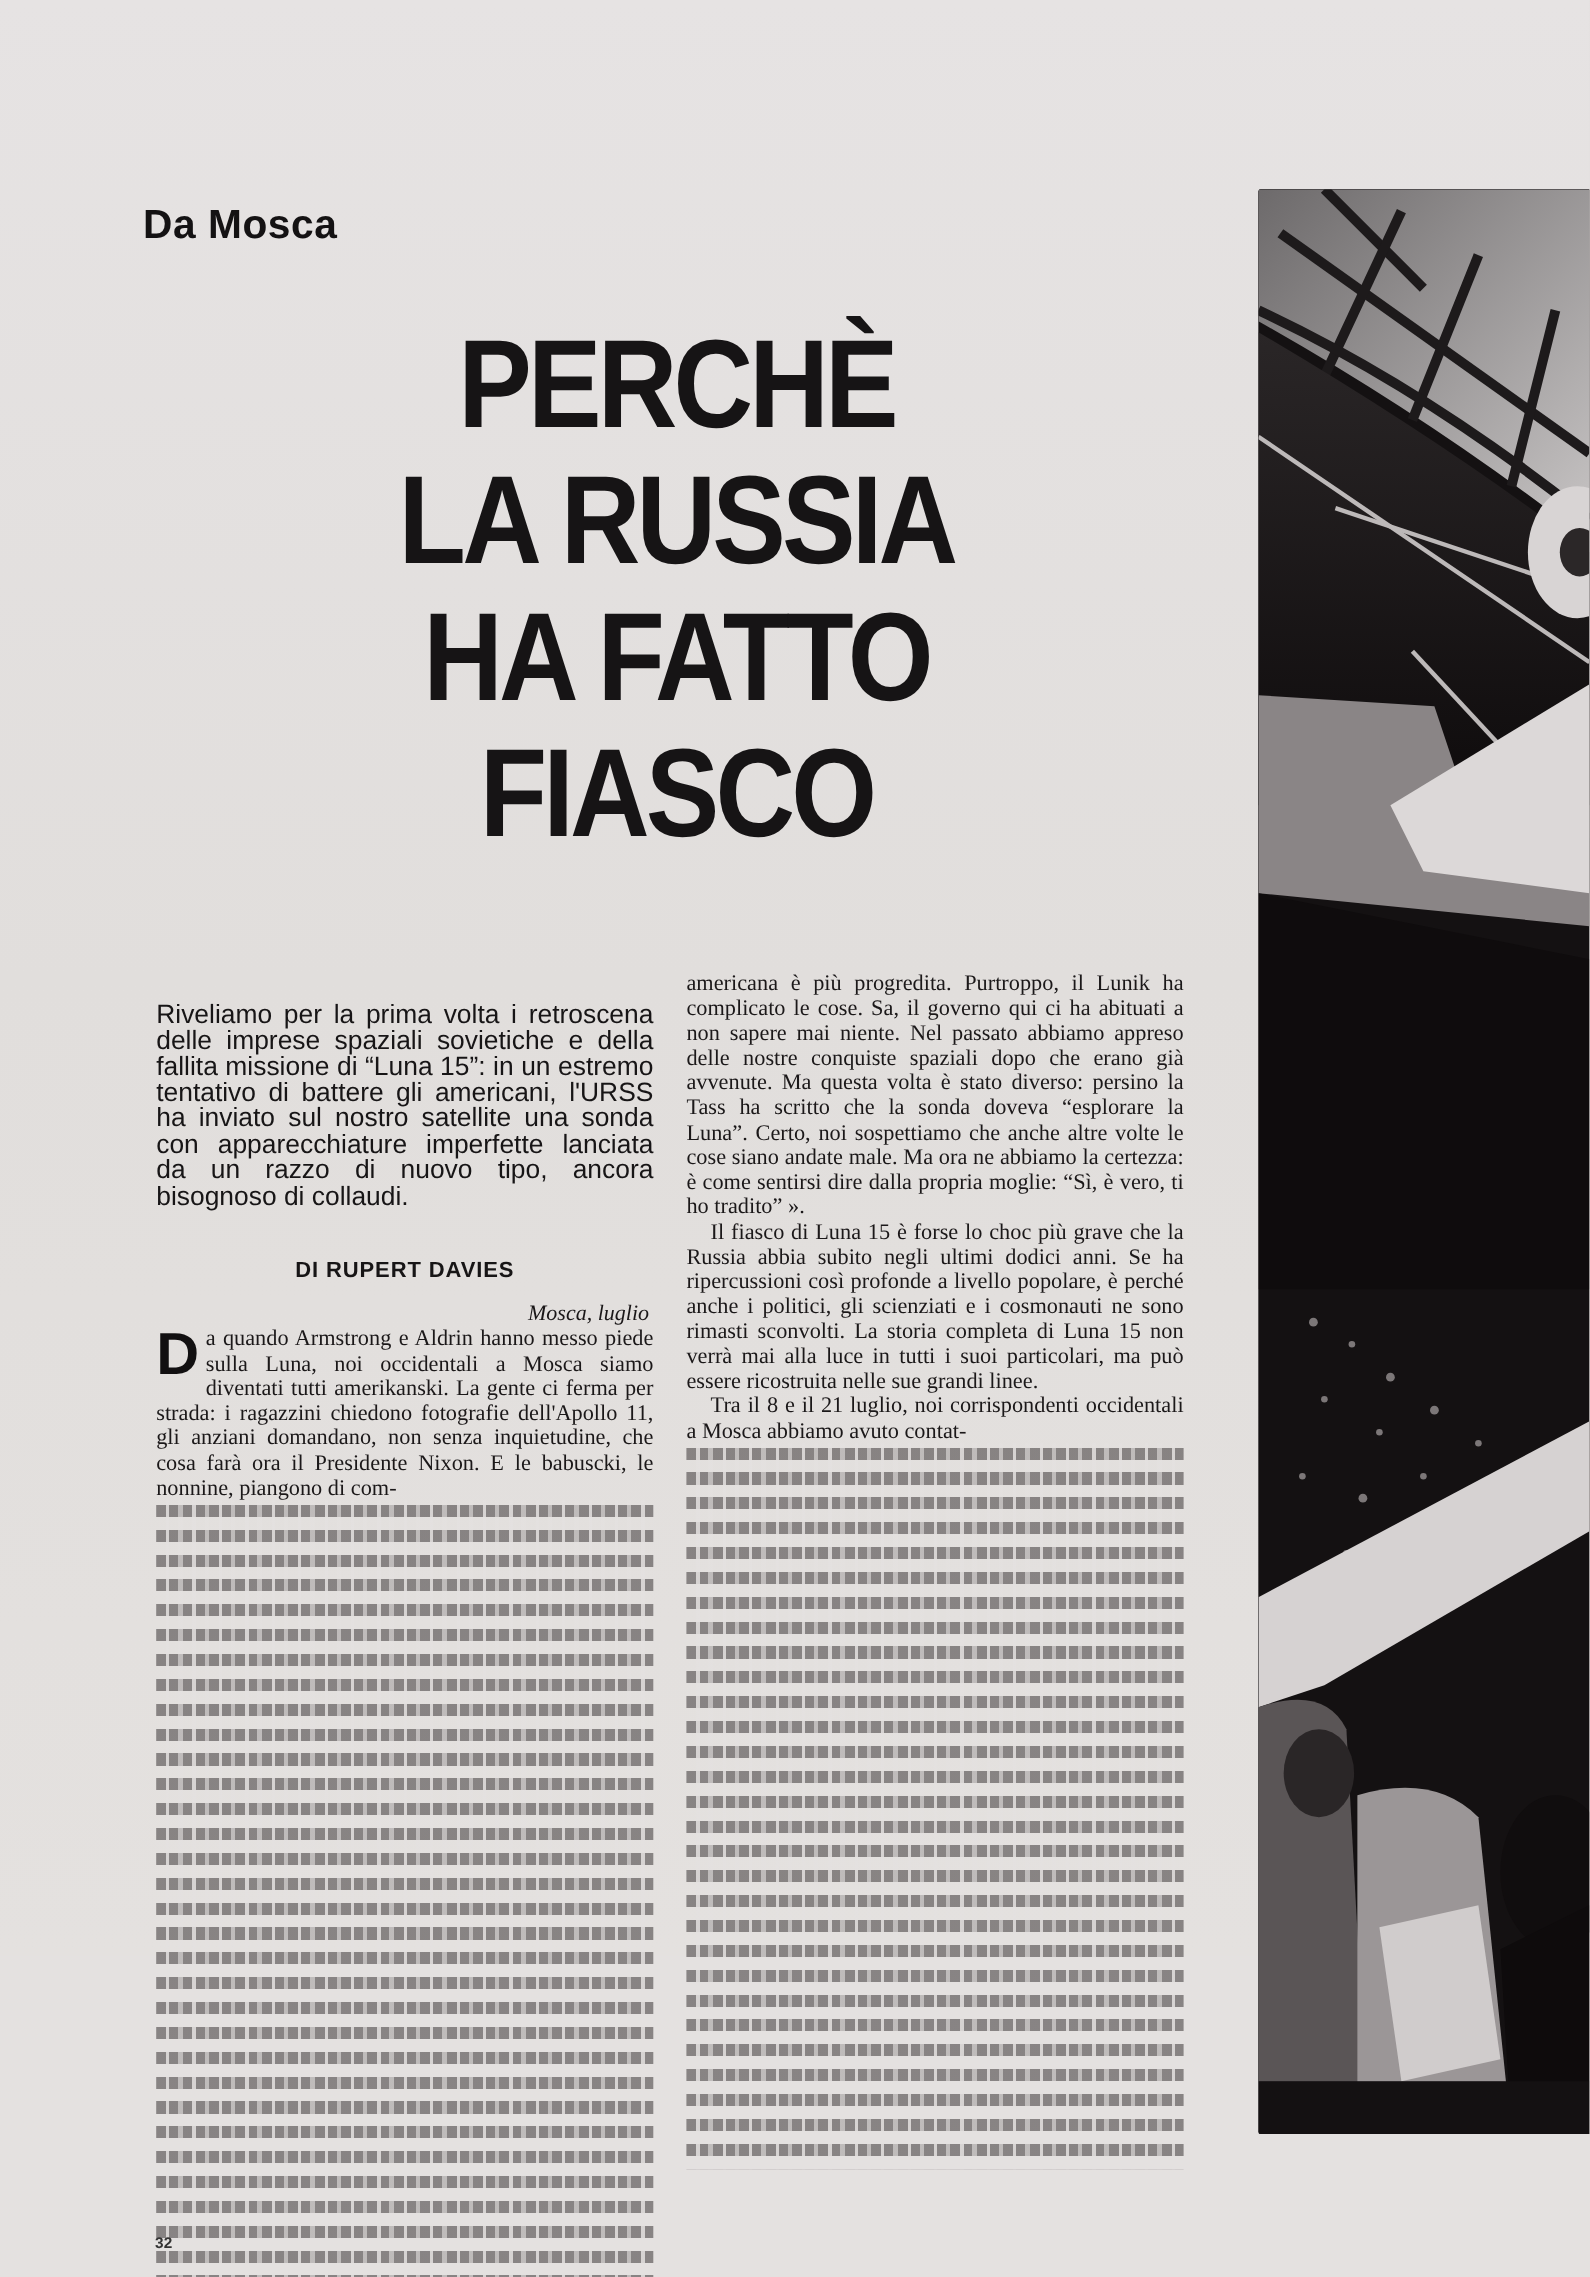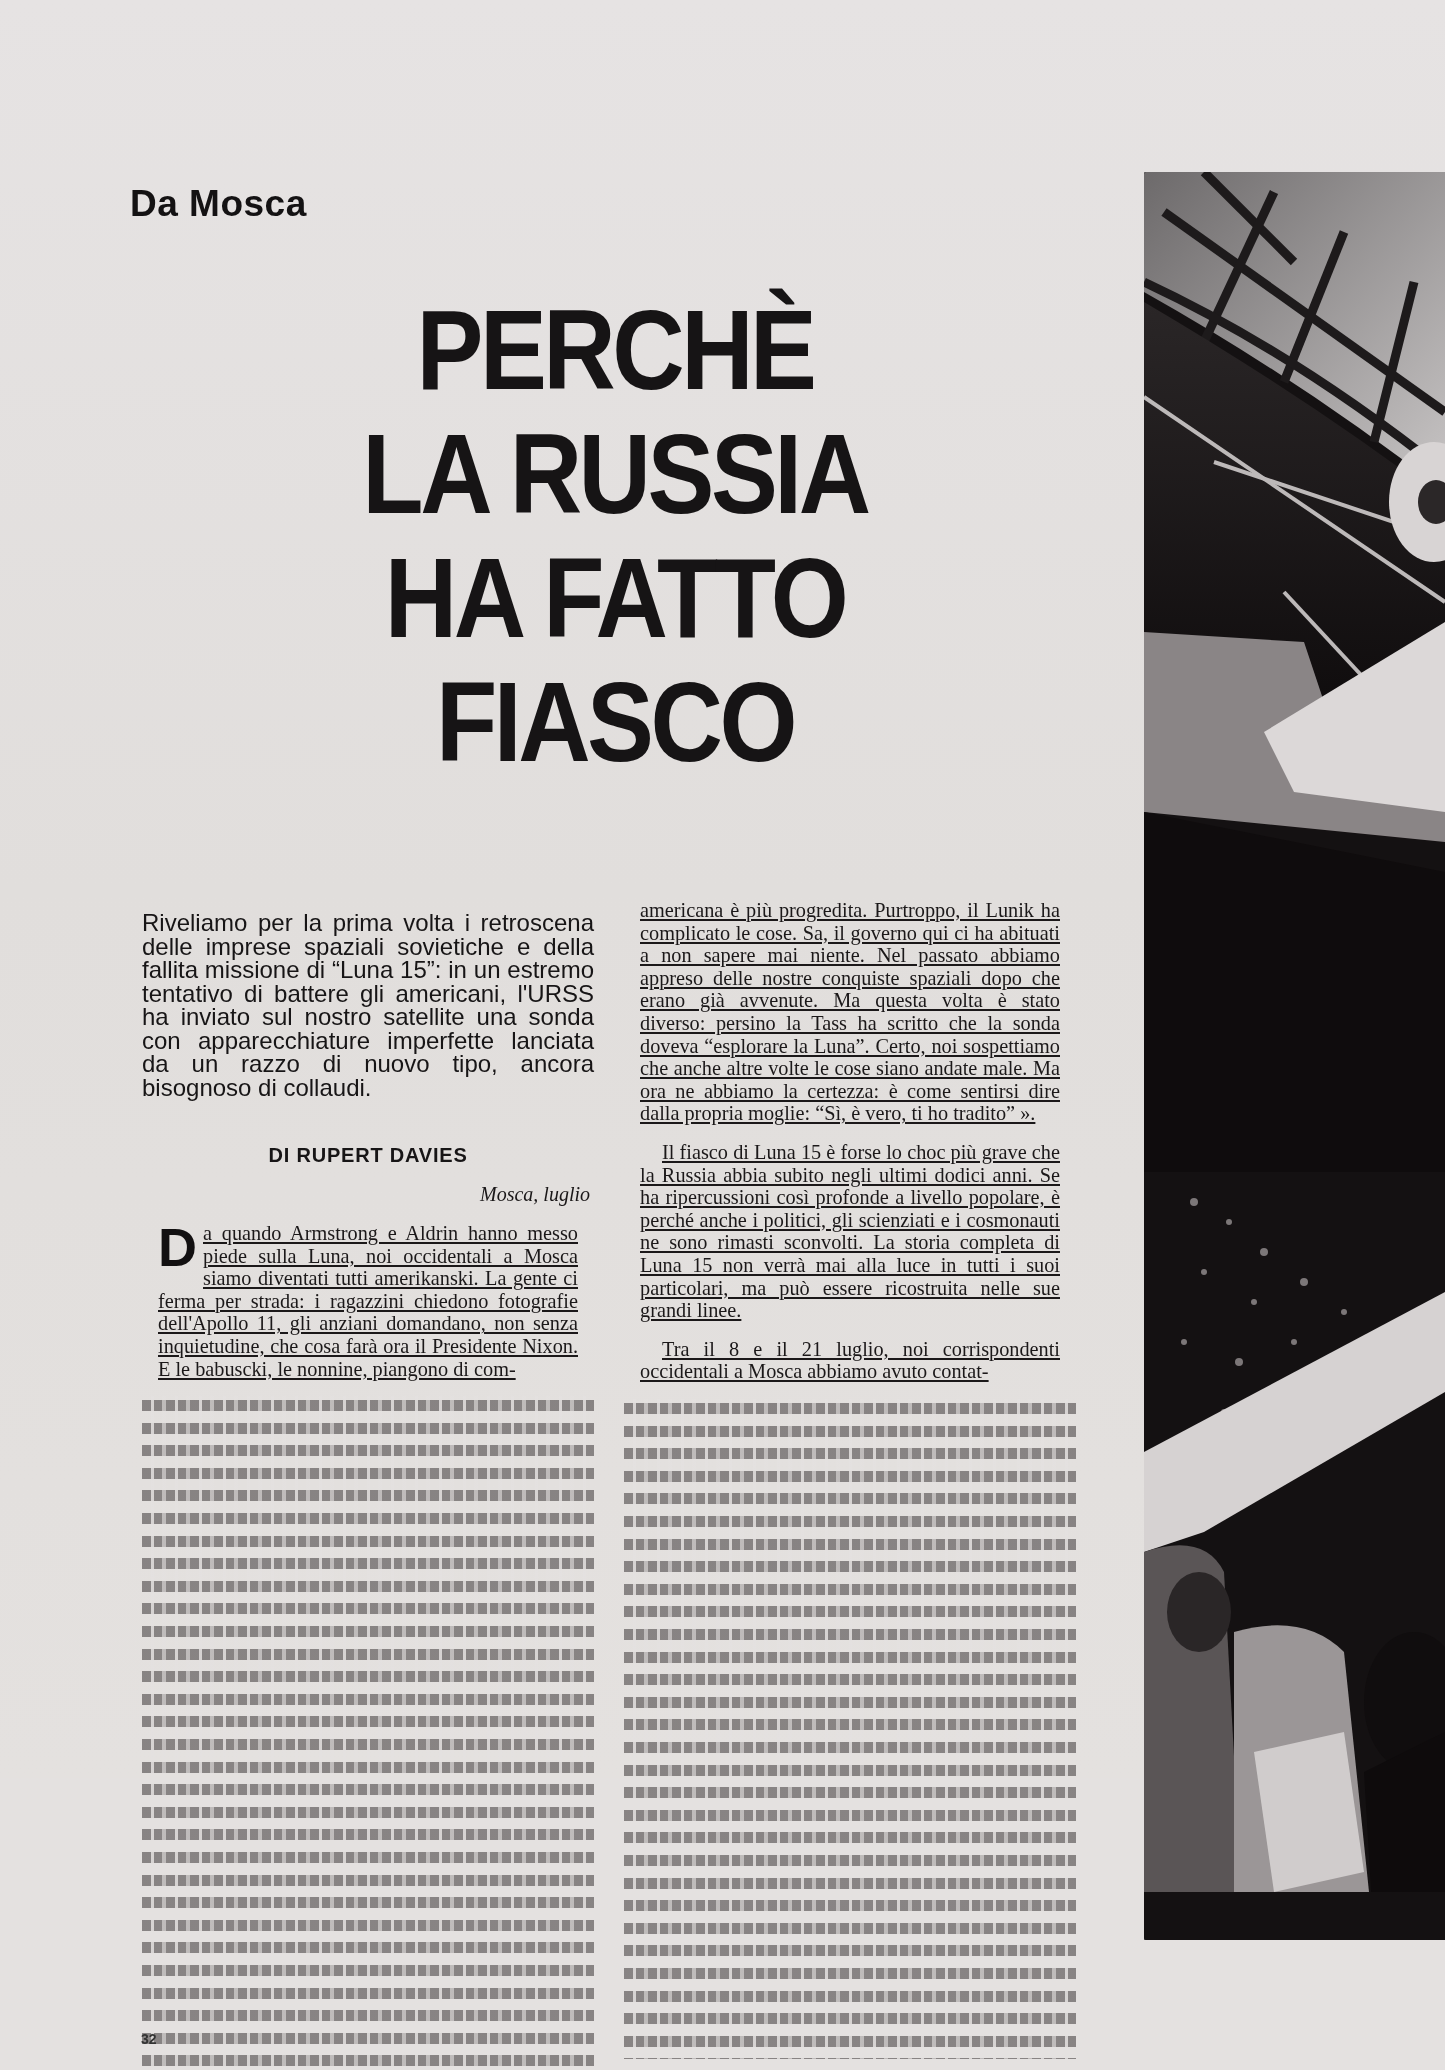--- a/index.html
+++ b/index.html
@@ -41,21 +41,21 @@
     position: absolute; left: 140px; top: 1183px; width: 450px;
     text-align: right; font-style: italic; font-size: 20px;
   }
   .col {
     position: absolute; width: 452px;
     font-size: 20.3px; line-height: 22.6px; text-align: justify;
     color: #1b1819;
   }
   .col1 { left: 142px; top: 1206px; }
   .col2 { left: 624px; top: 883px; }
-  .col p { margin: 16px; text-decoration: underline; }
+  .col p { margin: 0; }
   .col p.indent { text-indent: 22px; }
   .dropcap {
     float: left; font-family: "Liberation Sans", sans-serif; font-weight: bold;
     font-size: 54px; line-height: 42px; margin: 4px 6px 0 0; color: #121011;
   }
   .obscured {
     margin: 0;
     background-image: repeating-linear-gradient(180deg,
       transparent 0px, transparent 4px,
       rgba(60,55,56,0.55) 4px, rgba(60,55,56,0.55) 15px,

